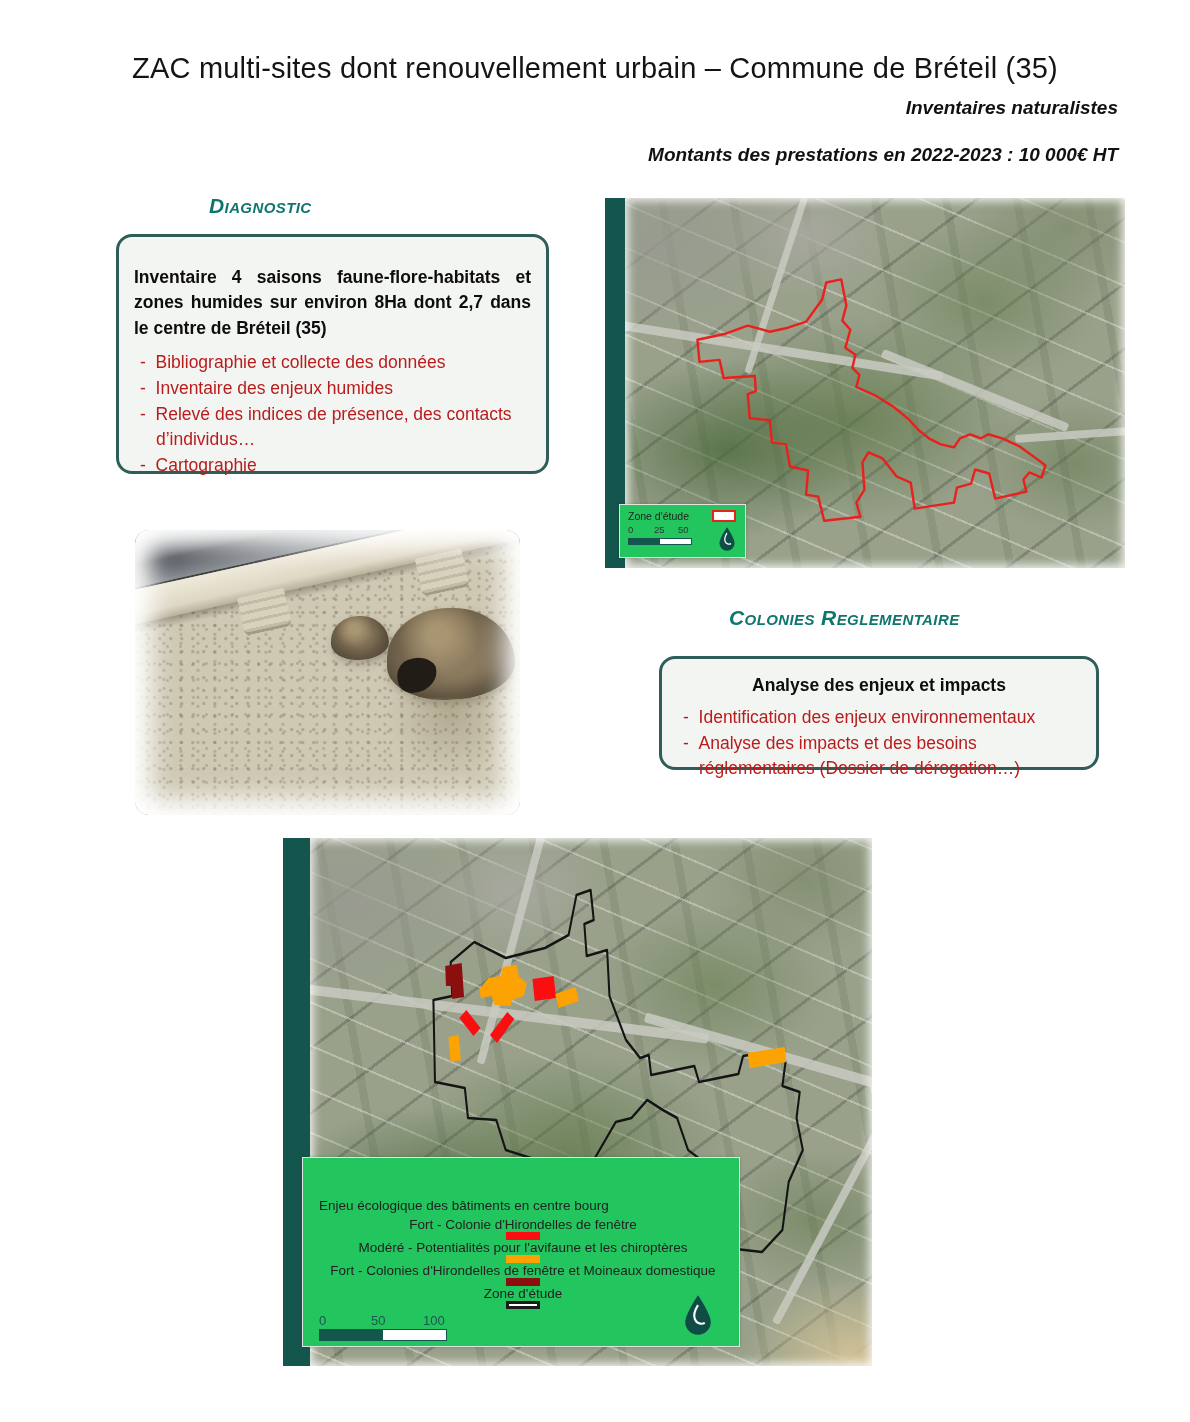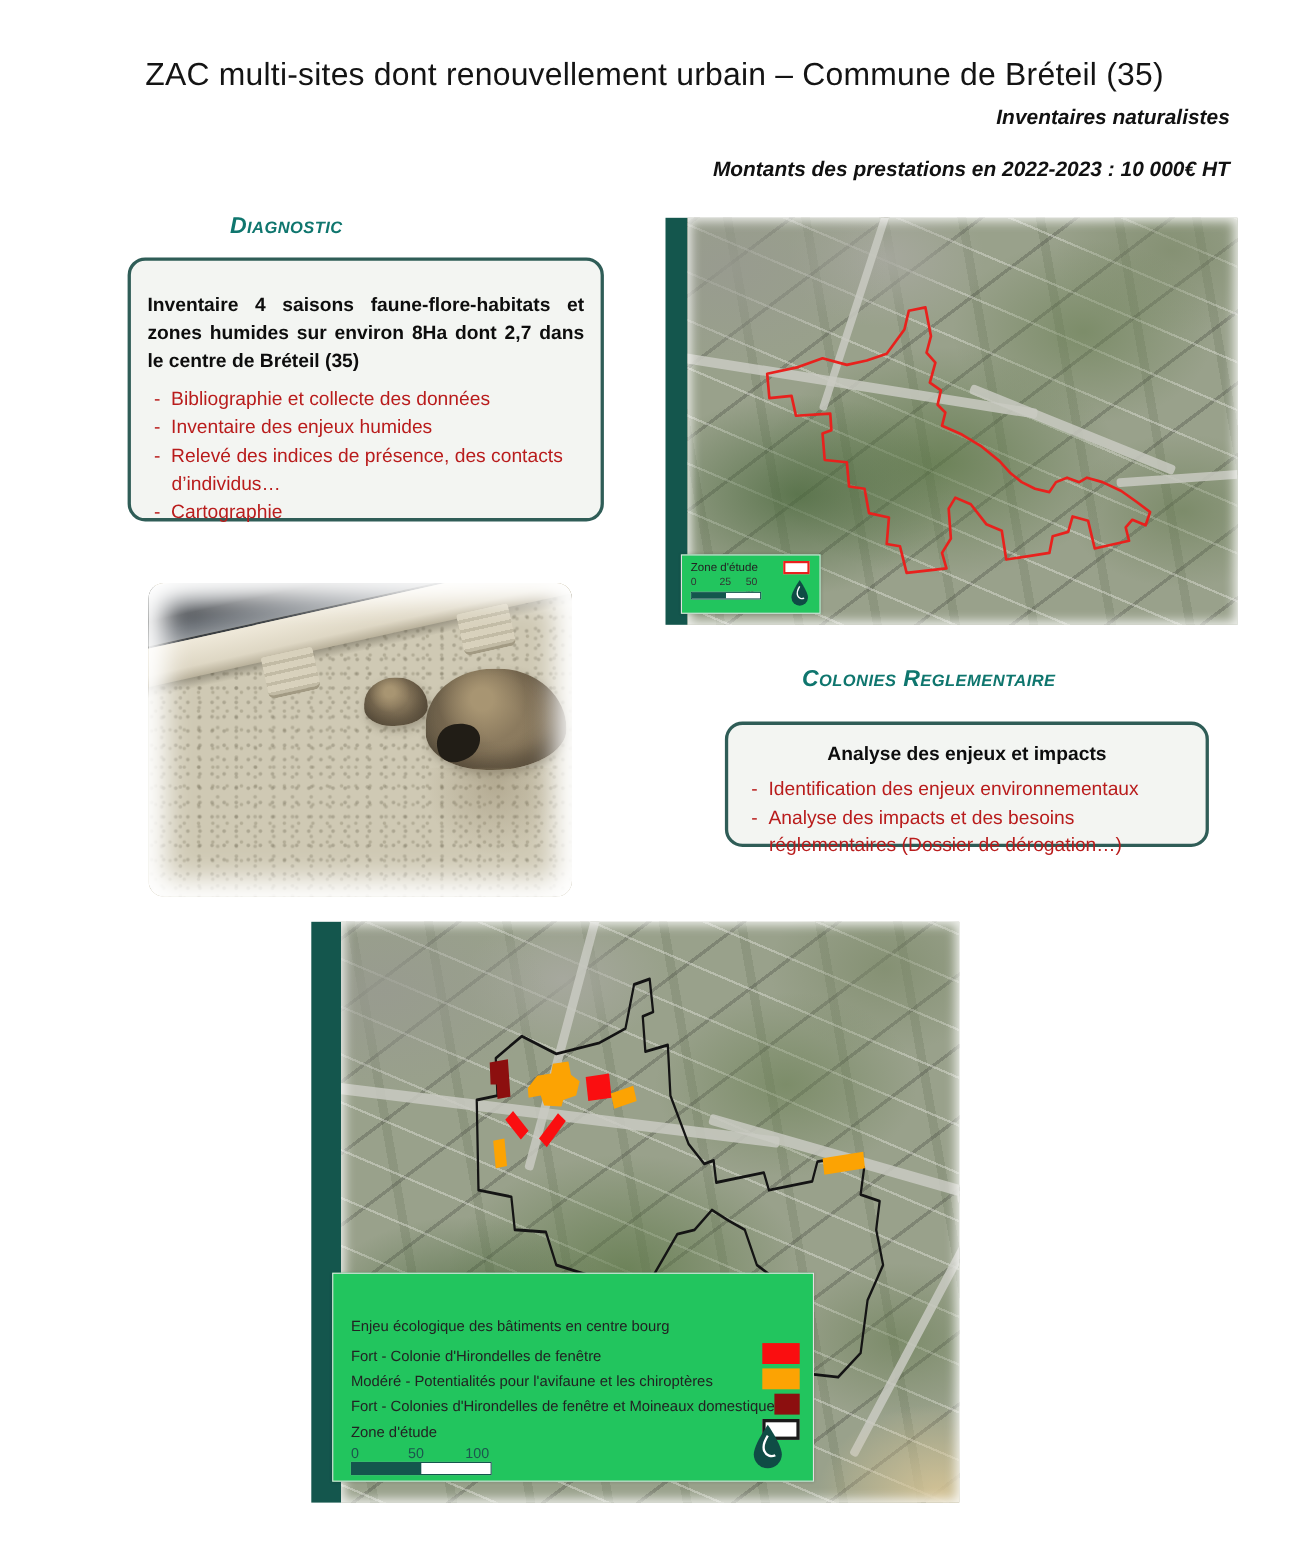--- a/index.html
+++ b/index.html
@@ -96,21 +96,21 @@
   .scalebar{ position:relative; height:7px; border:1px solid #14564d; background:#fff; box-sizing:border-box; }
   .scalebar .fill{ position:absolute; left:0; top:0; bottom:0; width:50%; background:#14564d; }
   #legend-top .scalebar{ width:64px; margin-top:2px; }
   .drop{ position:absolute; }
   #legend-top .drop{ right:8px; bottom:5px; width:20px; height:26px; }
   #legend-bottom{
     left:19px; top:319px; width:438px; height:190px;
     padding:36px 12px 8px 16px;
   }
   #legend-bottom .lg-title{ font-size:13.5px; color:#222; height:23px; line-height:23px;}
-  #legend-bottom .lg-row{ display:flex; align-items:flex-end; height:23px; }
+  #legend-bottom .lg-row{ display:flex; align-items:center; height:23px;flex-direction:column; }
   #legend-bottom .lg-row .lbl{ flex:1; font-size:13.5px; color:#222; white-space:nowrap; }
   .swatch{ width:34px; height:19px; box-sizing:border-box; }
   .swatch.outline{ background:#fff; border:3px solid #1a1a1a; }
   #legend-bottom .ticks{ width:140px; height:16px; font-size:13px; color:#1c564e; margin-top:4px; }
   #legend-bottom .scalebar{ width:128px; height:12px; border:1px solid #14564d; }
   #legend-bottom .drop{ right:24px; bottom:8px; width:34px; height:46px; }
   
   #photo{
     position:absolute; left:135px; top:530px; width:385px; height:285px;
     border-radius:14px; overflow:hidden;

